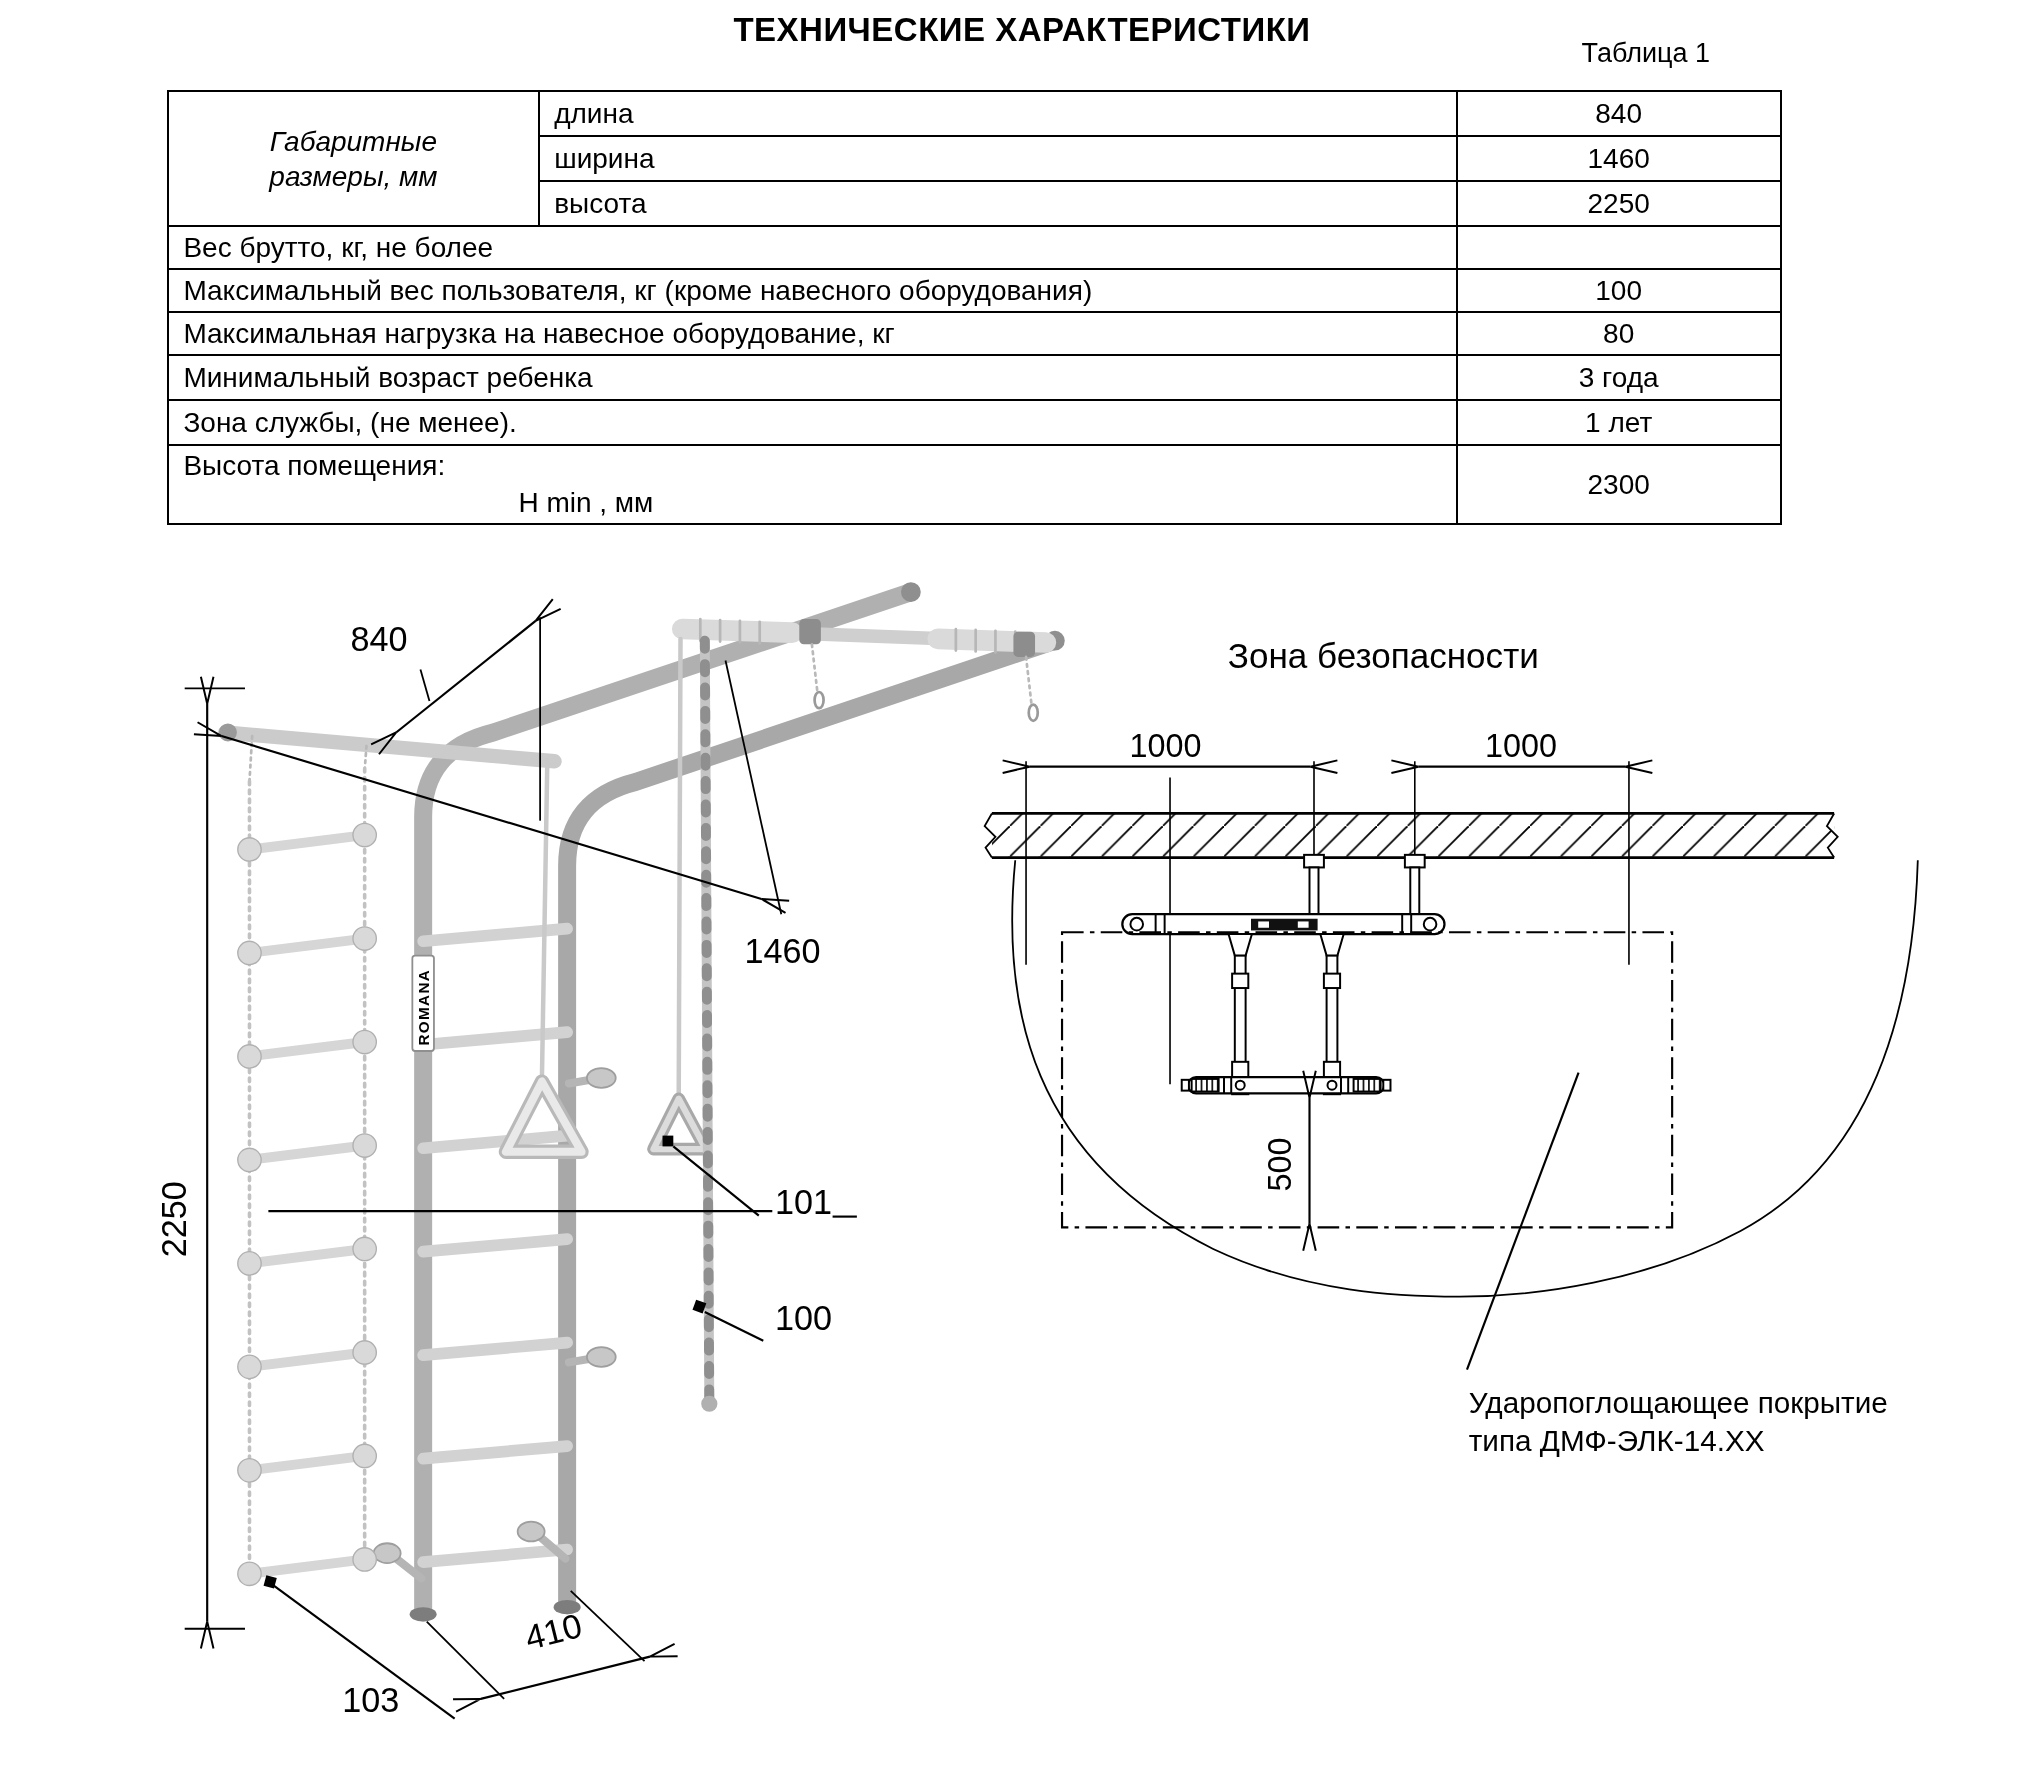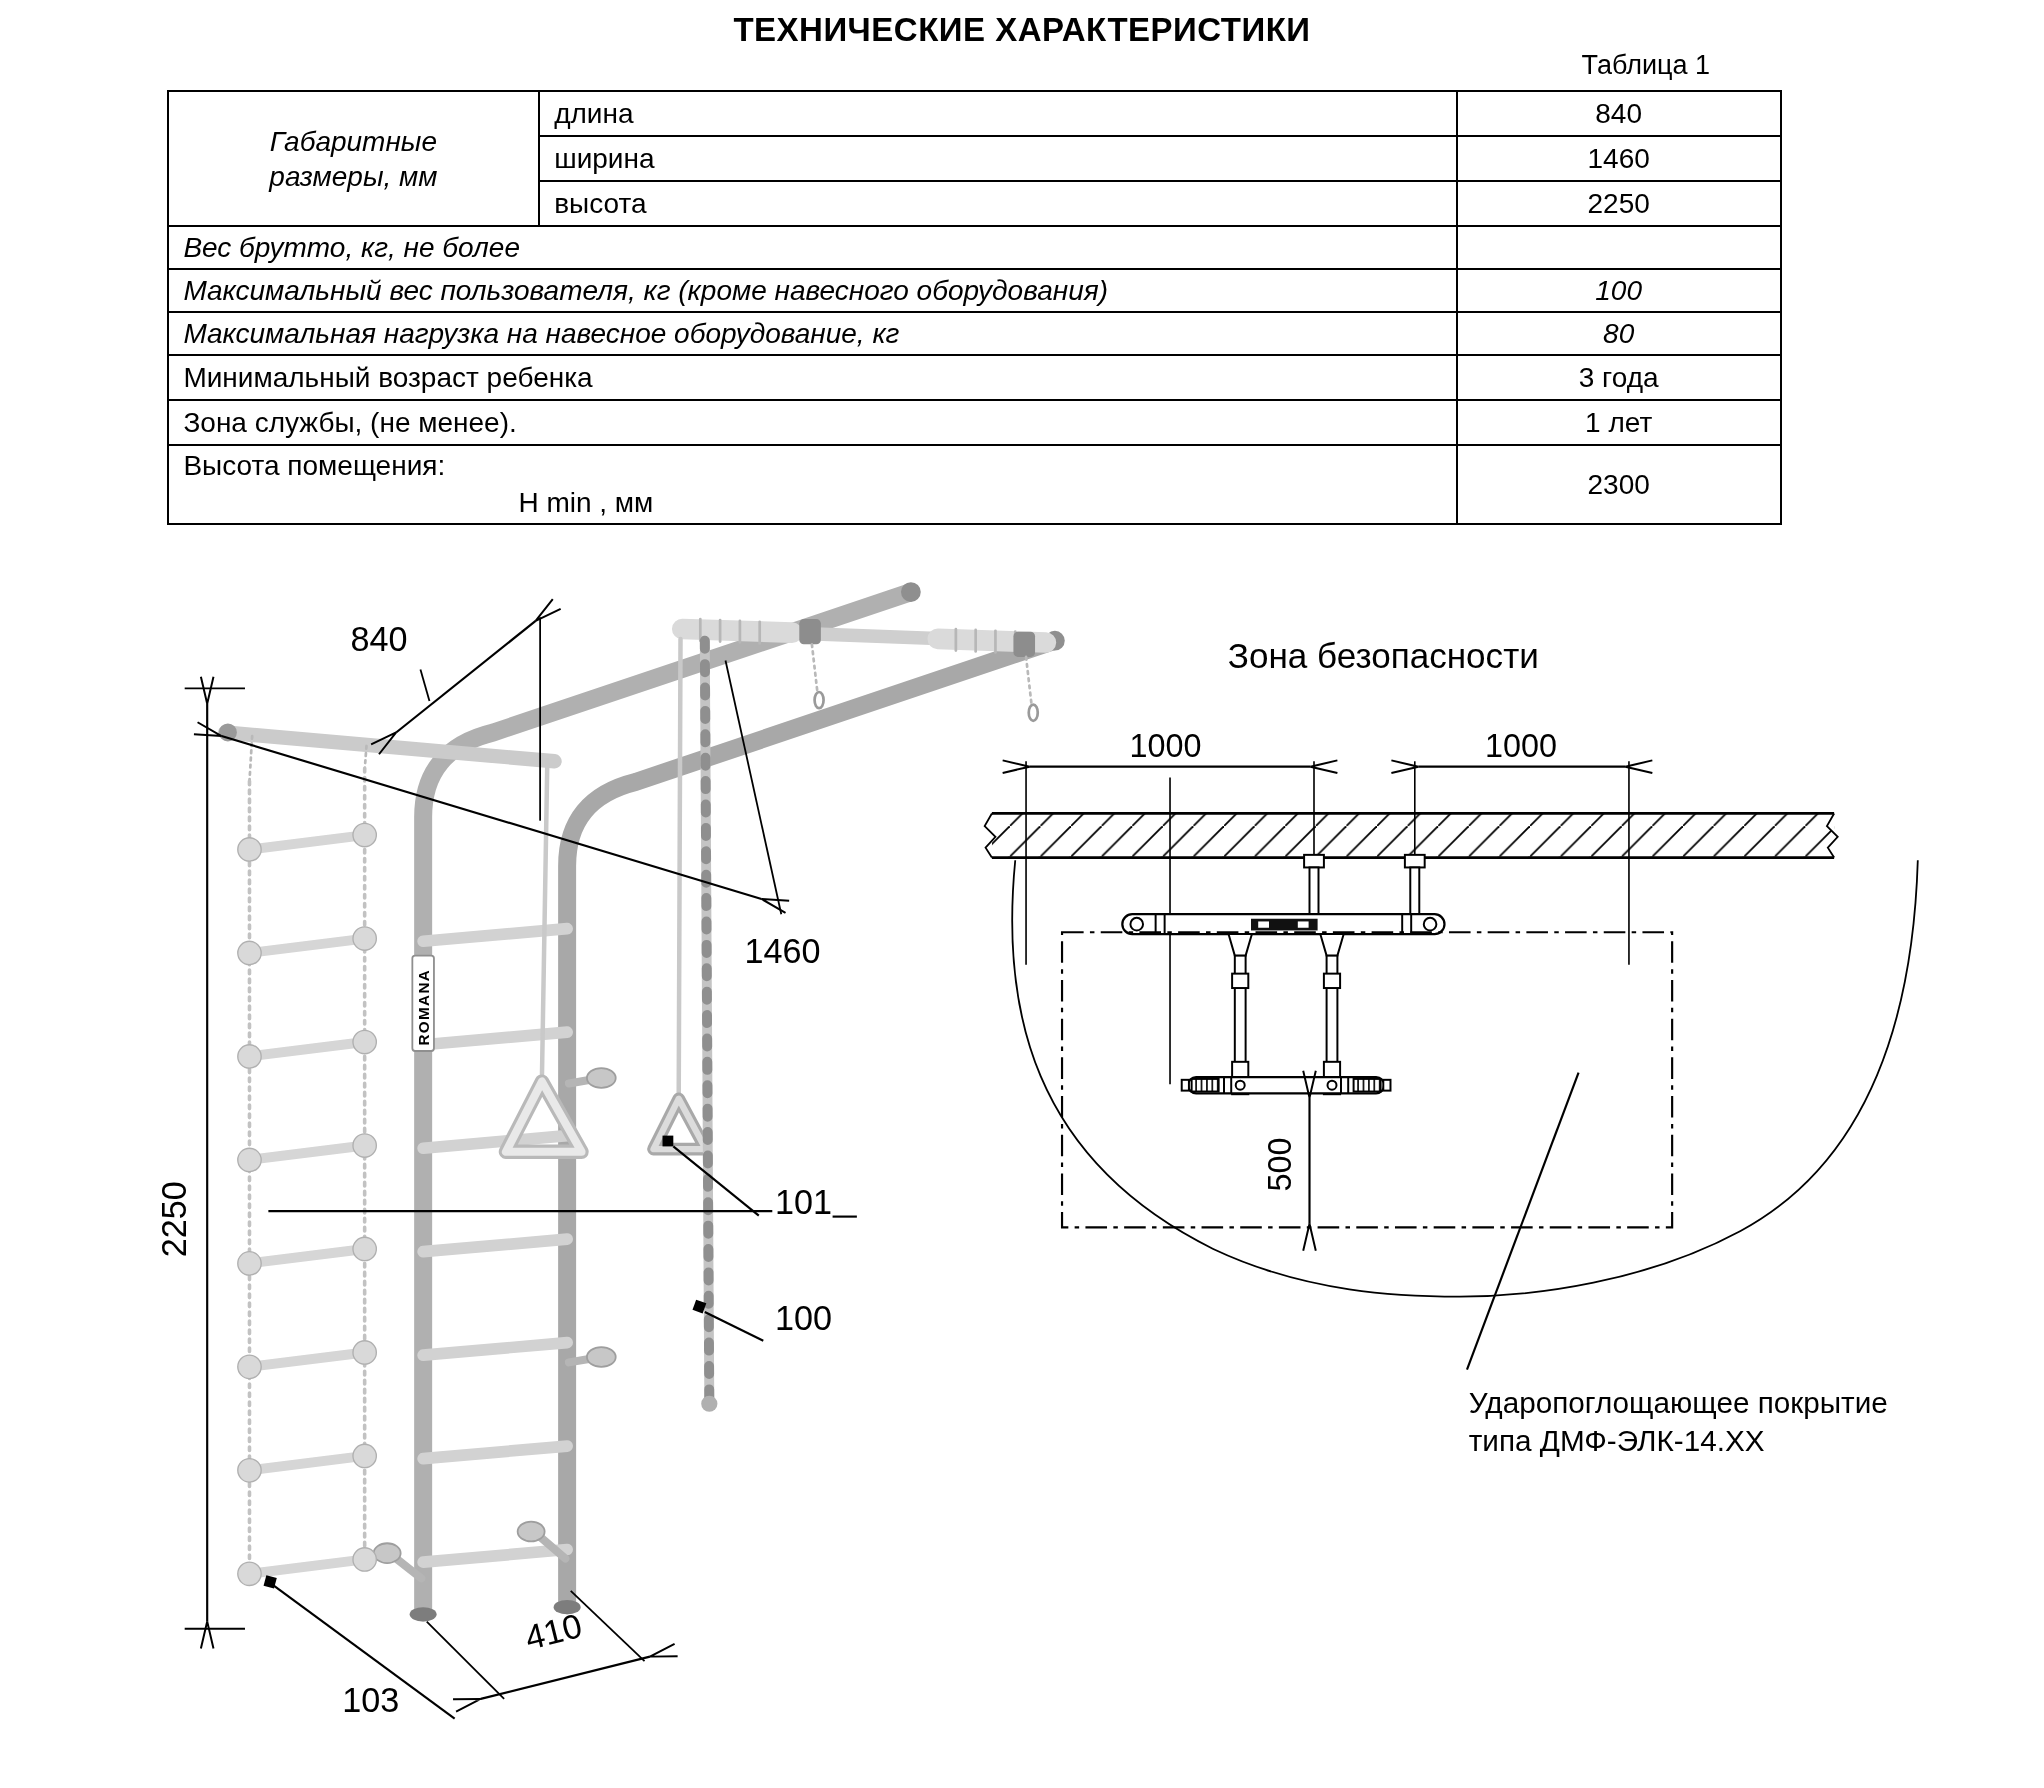--- a/index.html
+++ b/index.html
@@ -1,25 +1,25 @@
 <!DOCTYPE html>
 <html style="font-size:14.4px"><head>
 <meta charset="utf-8">
 <style>
   html,body{margin:0;padding:0;background:#fff;}
   body{width:2044px;height:1788px;position:relative;font-family:"Liberation Sans",sans-serif;color:#000;}
   .page-title{position:absolute;top:10.8px;left:0;width:2044px;text-align:center;font-size:33px;font-weight:bold;letter-spacing:0.5px;}
-  .table-caption{position:absolute;top:50px;left:167px;width:1543px;text-align:right;font-size:27px;}
+  .table-caption{position:absolute;top:38px;left:167px;width:1543px;text-align:right;font-size:27px;}
   .spec-table{position:absolute;top:90px;left:167px;border-collapse:collapse;table-layout:fixed;width:1543px;}
   .spec-table td{border:2.3px solid #000;font-size:28px;padding:0 14.4px;vertical-align:middle;overflow:hidden;}
   .spec-table .c-group{width:340px;text-align:center;line-height:1.25;font-style:italic;}
   .spec-table .c-sub{width:887px;}
   .spec-table .c-val{width:315px;text-align:center;padding:0 3.6px;}
   .row-h{height:45px;}
-  .row-h2{height:43px;font-style:italic;}
+  .row-h2{height:43px;}
   .row-tall{height:79px;}
   .room-cell{vertical-align:top;padding-top:5.4px;line-height:1.3;margin-left:8px;}
   .room-sub{padding-left:335px;}
   .val-bottom{vertical-align:bottom;padding-bottom:9px;}
   svg{position:absolute;left:0;top:0;}
   svg text{font-family:"Liberation Sans",sans-serif;fill:#000;}
   .dim-label{font-size:38px;}
   .small-label{font-size:36px;}
   .zone-title{font-size:39px;}
   .note-text{font-size:33px;}

